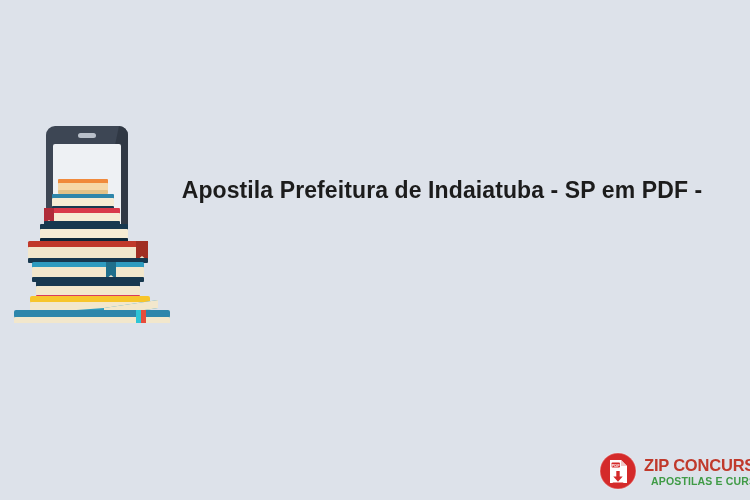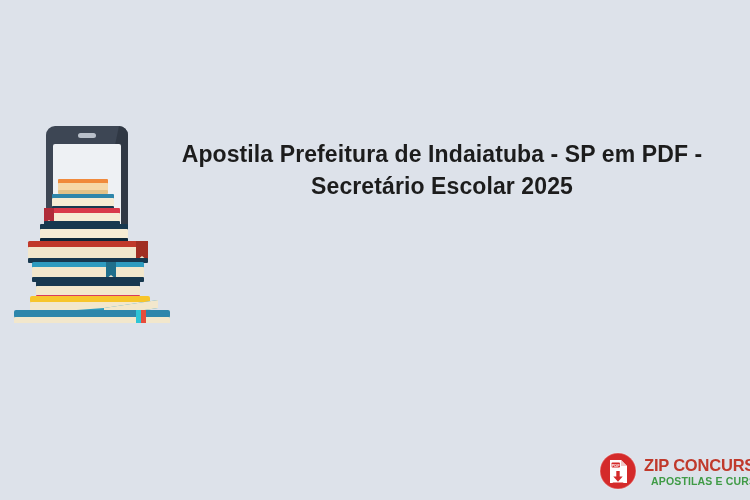--- a/index.html
+++ b/index.html
@@ -43,20 +43,21 @@
     width: 528px;
     text-align: center;
   }
   .title-line {
     font-size: 23px;
     font-weight: bold;
     color: #1c1c1c;
     line-height: 32px;
     letter-spacing: 0.1px;
     white-space: nowrap;
+    margin-top: 36px;
   }
   .title-line.second {
     white-space: normal;
   }
 
   
   .logo {
     position: absolute;
     left: 598px;
     top: 448px;
@@ -177,21 +178,20 @@
         <rect x="6" y="199" width="156" height="7" rx="1.5" fill="#f2e7cc"></rect>
         <rect x="128" y="192" width="5" height="14" fill="#2ec4d6"></rect>
         <rect x="133" y="192" width="5" height="14" fill="#e74c3c"></rect>
         <rect x="6" y="205" width="156" height="4" rx="1.5" fill="#1f6f8b"></rect>
       </g>
     </svg>
   </div>
 
   <div class="title-block">
     <div class="title-line">Apostila Prefeitura de Indaiatuba - SP em PDF -</div>
-    <div class="title-line second">Secretário Escolar 2025</div>
   </div>
 
   <div class="logo">
     <div class="logo-mark">
       <svg viewBox="0 0 40 40" xmlns="http://www.w3.org/2000/svg">
         <circle cx="20" cy="20" r="18" fill="#d42a2a"></circle>
         <circle cx="20" cy="20" r="18" fill="none" stroke="#ffffff" stroke-opacity="0.25" stroke-width="1.5"></circle>
 
         <path d="M12 9 h11 l6 6 v17 h-17 z" fill="#ffffff"></path>
         <path d="M23 9 l6 6 h-6 z" fill="#f0c9c9"></path>

